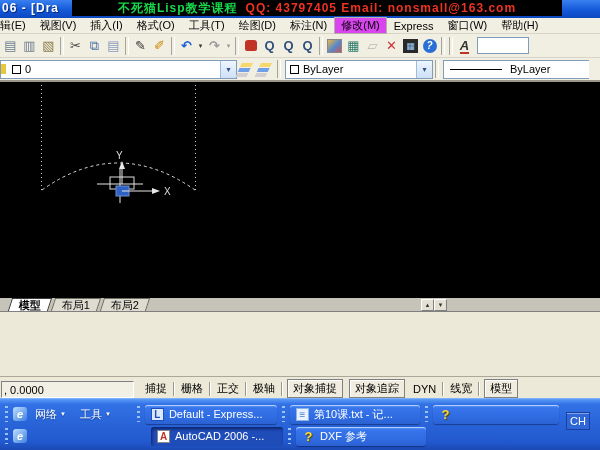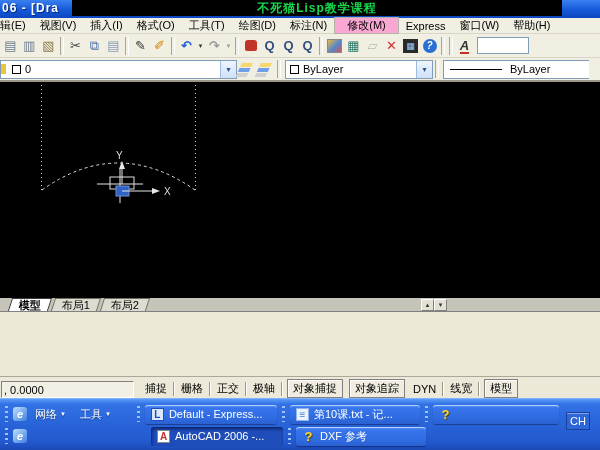--- a/index.html
+++ b/index.html
@@ -15,21 +15,21 @@
   .banner { position:absolute; left:72px; top:0; width:490px; height:16px; background:#000;
     display:flex; align-items:center; justify-content:center; gap:8px; white-space:nowrap; }
   .banner .b-course { color:#17d84b; font-size:12px; font-weight:bold; letter-spacing:1px; }
   .banner .b-contact { color:#ee3322; font-size:12px; font-weight:bold; letter-spacing:1px; }
 
   
   .menubar { position:absolute; left:0; top:18px; width:600px; height:16px; background:#f1efe2;
     display:flex; align-items:center; font-size:11px; color:#000; border-bottom:1px solid #d8d5c8; }
   .menubar .mi { padding:1px 7px; white-space:nowrap; }
   .menubar .mi:first-child { margin-left:-7px; }
-  .menubar .mi.hl { background:#f9a8d4; border:1px solid #b5b2a5; padding:0 12px;text-align:right; }
+  .menubar .mi.hl { background:#d946ef; border:1px solid #b5b2a5; padding:0 6px;text-align:right; }
 
   
   .toolbar { position:absolute; left:0; width:600px; background:#f1efe2; display:flex; align-items:center; }
   .t1 { top:34px; height:24px; border-bottom:1px solid #d8d5c8; padding-left:1px; }
   .t2 { top:58px; height:24px; border-bottom:2px solid #9a968a; padding-left:0; }
   .tbi { width:19px; height:18px; display:flex; align-items:center; justify-content:center;
     font-size:13px; flex:0 0 auto; }
   .sep { width:4px; height:18px; border-left:1px solid #a8a49a; border-right:1px solid #ffffff;
     margin:0 2px; flex:0 0 auto; }
   .caret { width:9px; font-size:7px; }
@@ -128,20 +128,21 @@
 </style>
 </head>
 <body>
 
 <div class="screen">
 
   <div class="titlebar">
     <span class="title">06 - [Dra</span>
     <div class="banner">
       <span class="b-course">不死猫Lisp教学课程</span>
+      <span class="b-contact">QQ: 43797405  Email: nonsmall@163.com</span>
     </div>
   </div>
 
   <div class="menubar">
     <span class="mi">辑(E)</span>
     <span class="mi">视图(V)</span>
     <span class="mi">插入(I)</span>
     <span class="mi">格式(O)</span>
     <span class="mi">工具(T)</span>
     <span class="mi">绘图(D)</span>

